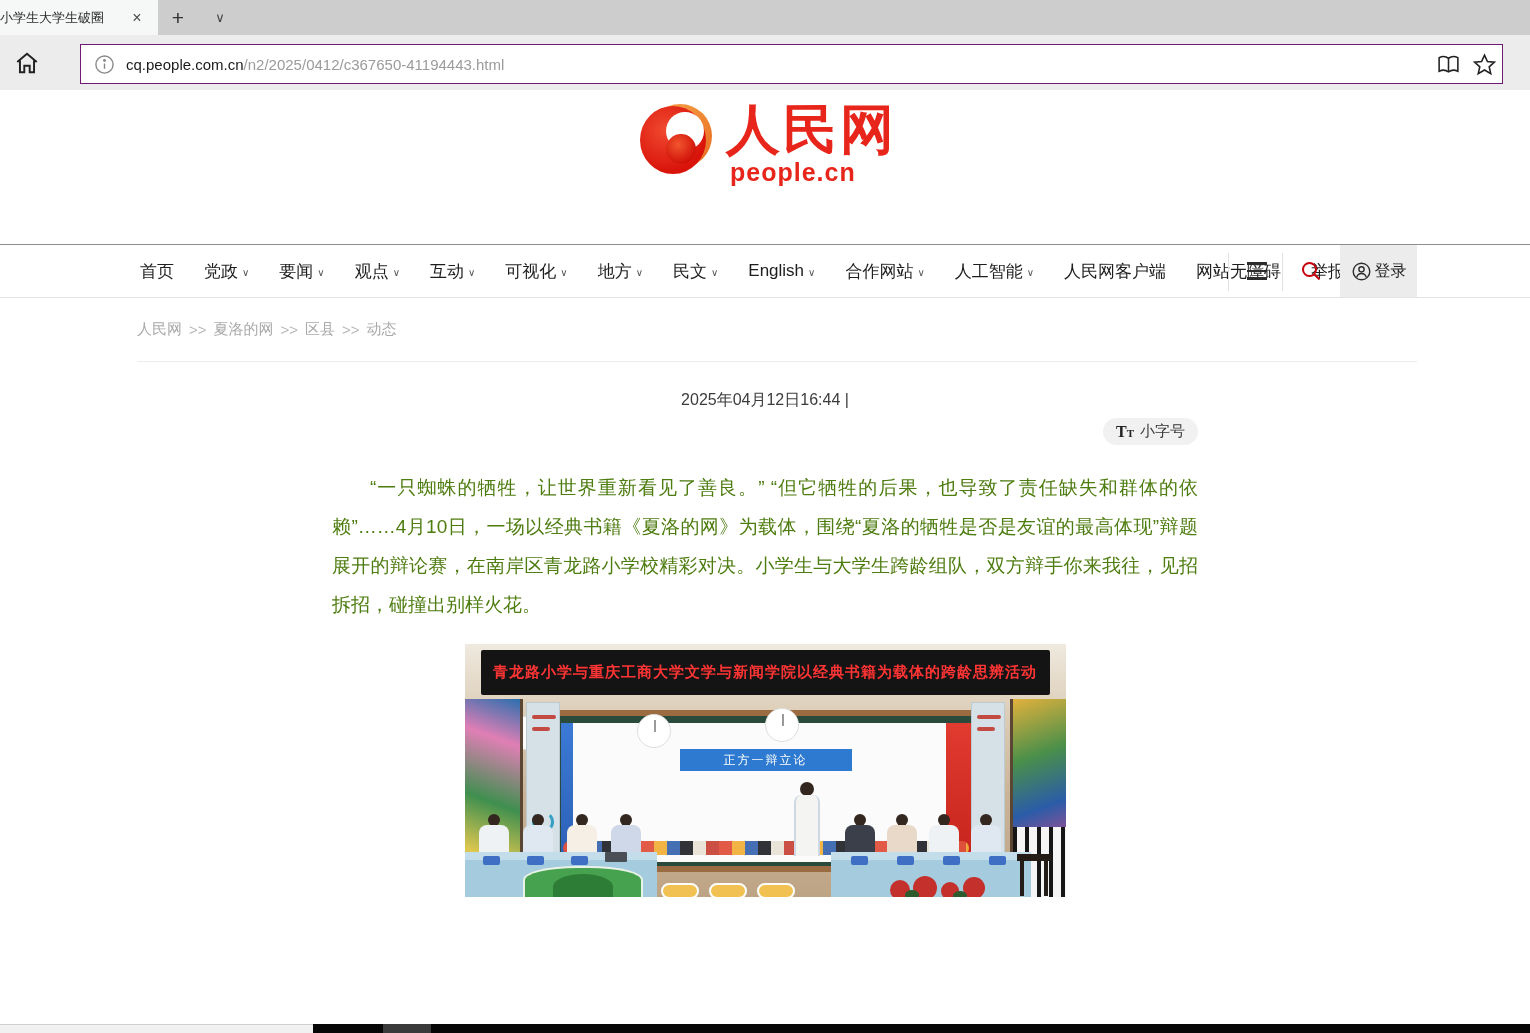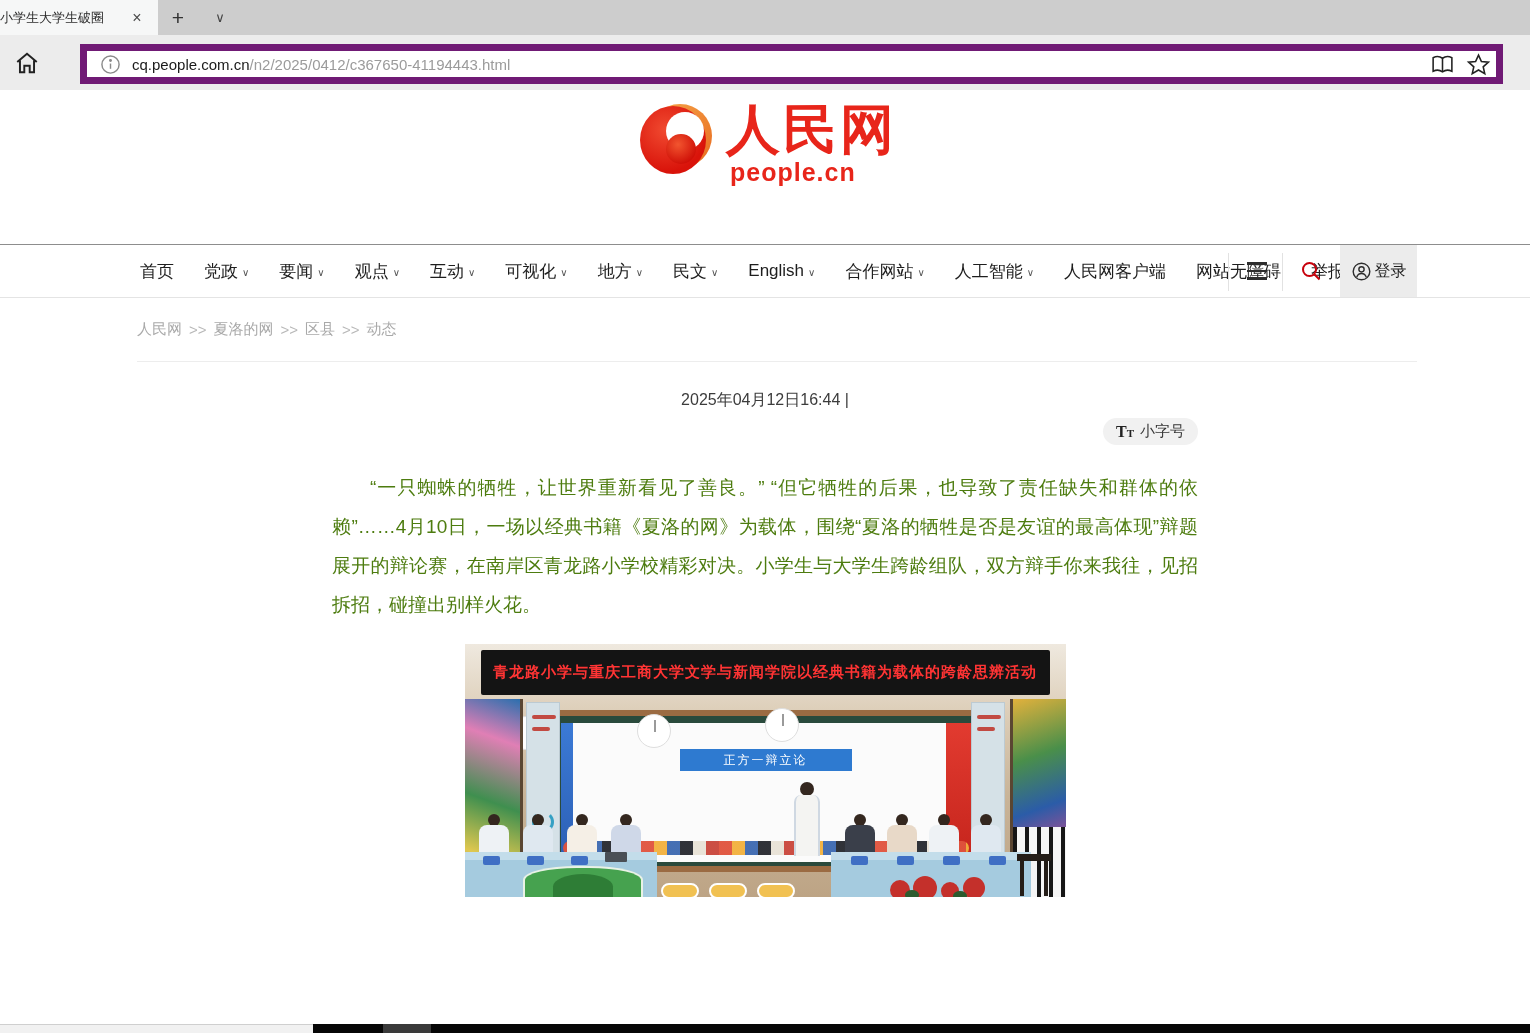--- a/index.html
+++ b/index.html
@@ -15,21 +15,21 @@
   .tab-close { width:34px; text-align:center; color:#4c4c4c; font-size:16px; cursor:default; }
   .chrome-btn { position:absolute; top:0; height:35px; width:36px; display:flex;
                 align-items:center; justify-content:center; color:#333; }
   .newtab-btn { left:160px; font-size:21px; font-weight:400; }
   .tablist-btn { left:202px; font-size:13px; color:#444; }
 
   .toolbar { position:absolute; top:35px; left:0; right:0; height:55px; background:#ececec; }
   .home-btn { position:absolute; left:8px; top:9px; width:38px; height:38px; display:flex;
               align-items:center; justify-content:center; }
   .urlbar { position:absolute; left:80px; top:9px; width:1423px; height:40px; background:#fff;
-            border:7px solid #701a75; display:flex; align-items:center; }
+            border:1px solid #701a75; display:flex; align-items:center; }
   .info-btn { margin-left:13px; display:flex; align-items:center; }
   .url-text { margin-left:11px; font-size:15px; white-space:nowrap; overflow:hidden; flex:1; }
   .url-domain { color:#1a1a1a; }
   .url-path { color:#9b9b9b; }
   .urlbar-icon { width:36px; height:38px; display:flex; align-items:center; justify-content:center; }
 
   
   .site-logo { position:absolute; top:98px; left:50%; transform:translateX(-50%);
                width:250px; height:92px; }
   .logo-ball { position:absolute; left:0; top:6px; width:72px; height:72px; }

